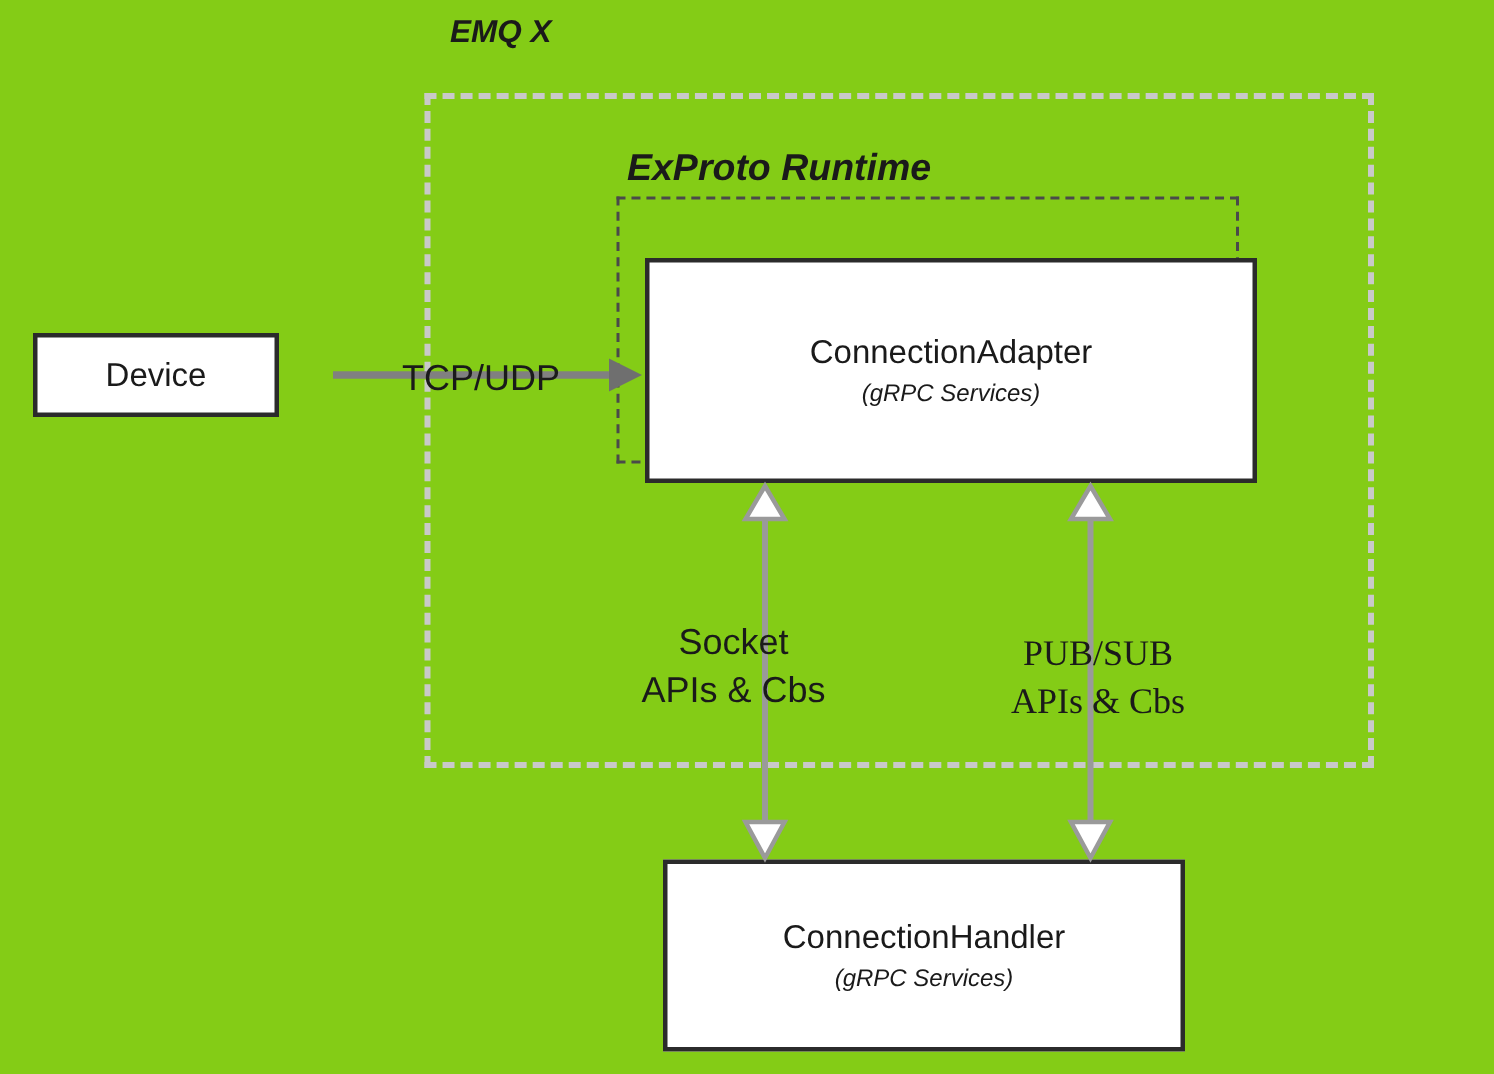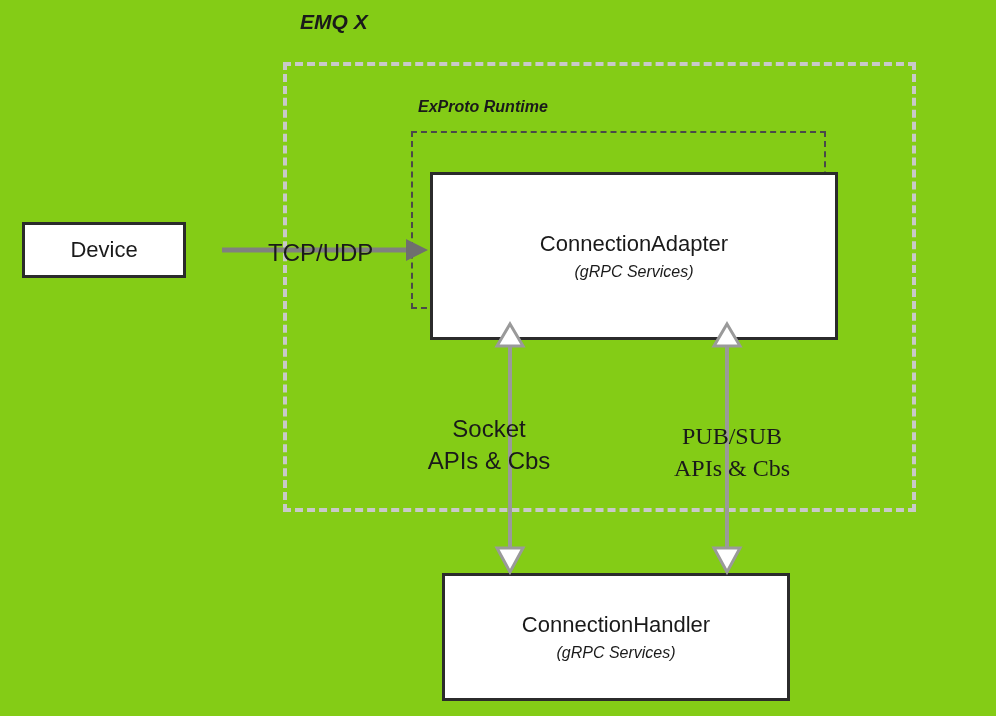--- a/index.html
+++ b/index.html
@@ -39,21 +39,21 @@
     width: 633px;
     height: 450px;
     border: 4px dashed #c9c9c9;
     box-sizing: border-box;
   }
 
   
   .exproto-title {
     left: 418px;
     top: 98px;
-    font-size: 16px;
+    font-size: 25px;
     font-style: italic;
     font-weight: bold;
     color: #1a1a1a;
   }
   .exproto-box {
     position: absolute;
     left: 411px;
     top: 131px;
     width: 415px;
     height: 178px;
@@ -75,21 +75,21 @@
   .box-device {
     left: 22px;
     top: 222px;
     width: 164px;
     height: 56px;
   }
   .box-adapter {
     left: 430px;
     top: 172px;
     width: 408px;
-    height: 168px;
+    height: 150px;
   }
   .box-handler {
     left: 442px;
     top: 573px;
     width: 348px;
     height: 128px;
   }
   .box-title {
     font-size: 22px;
     line-height: 1.25;

